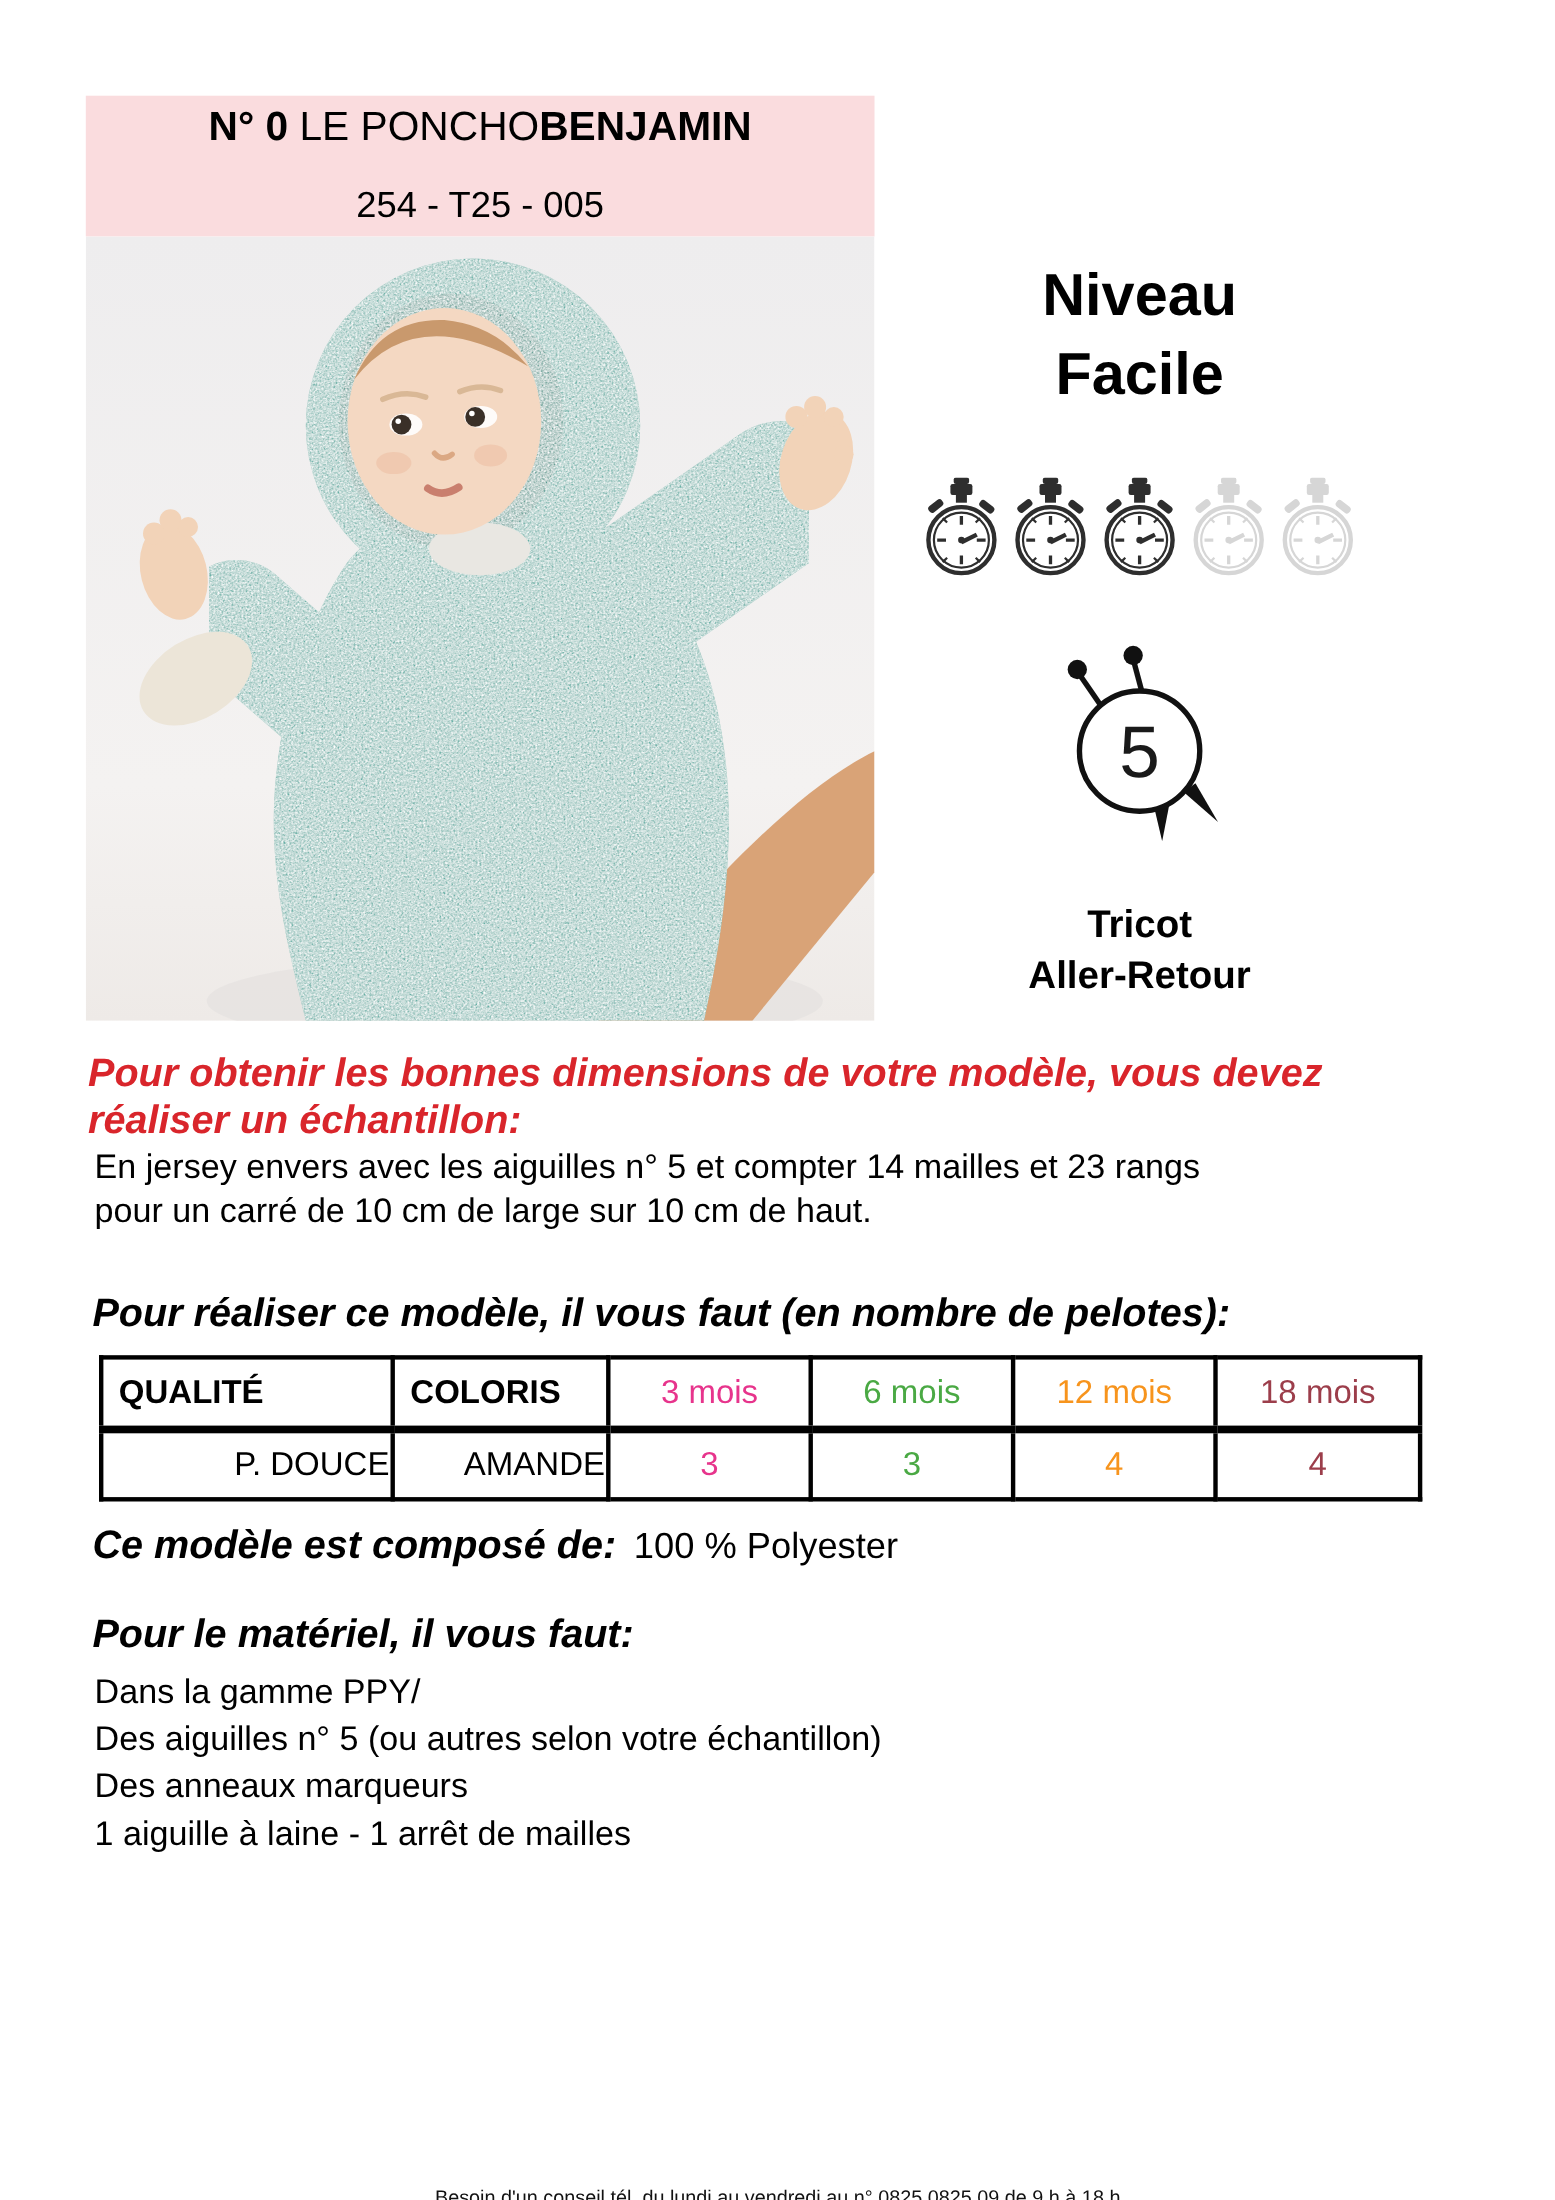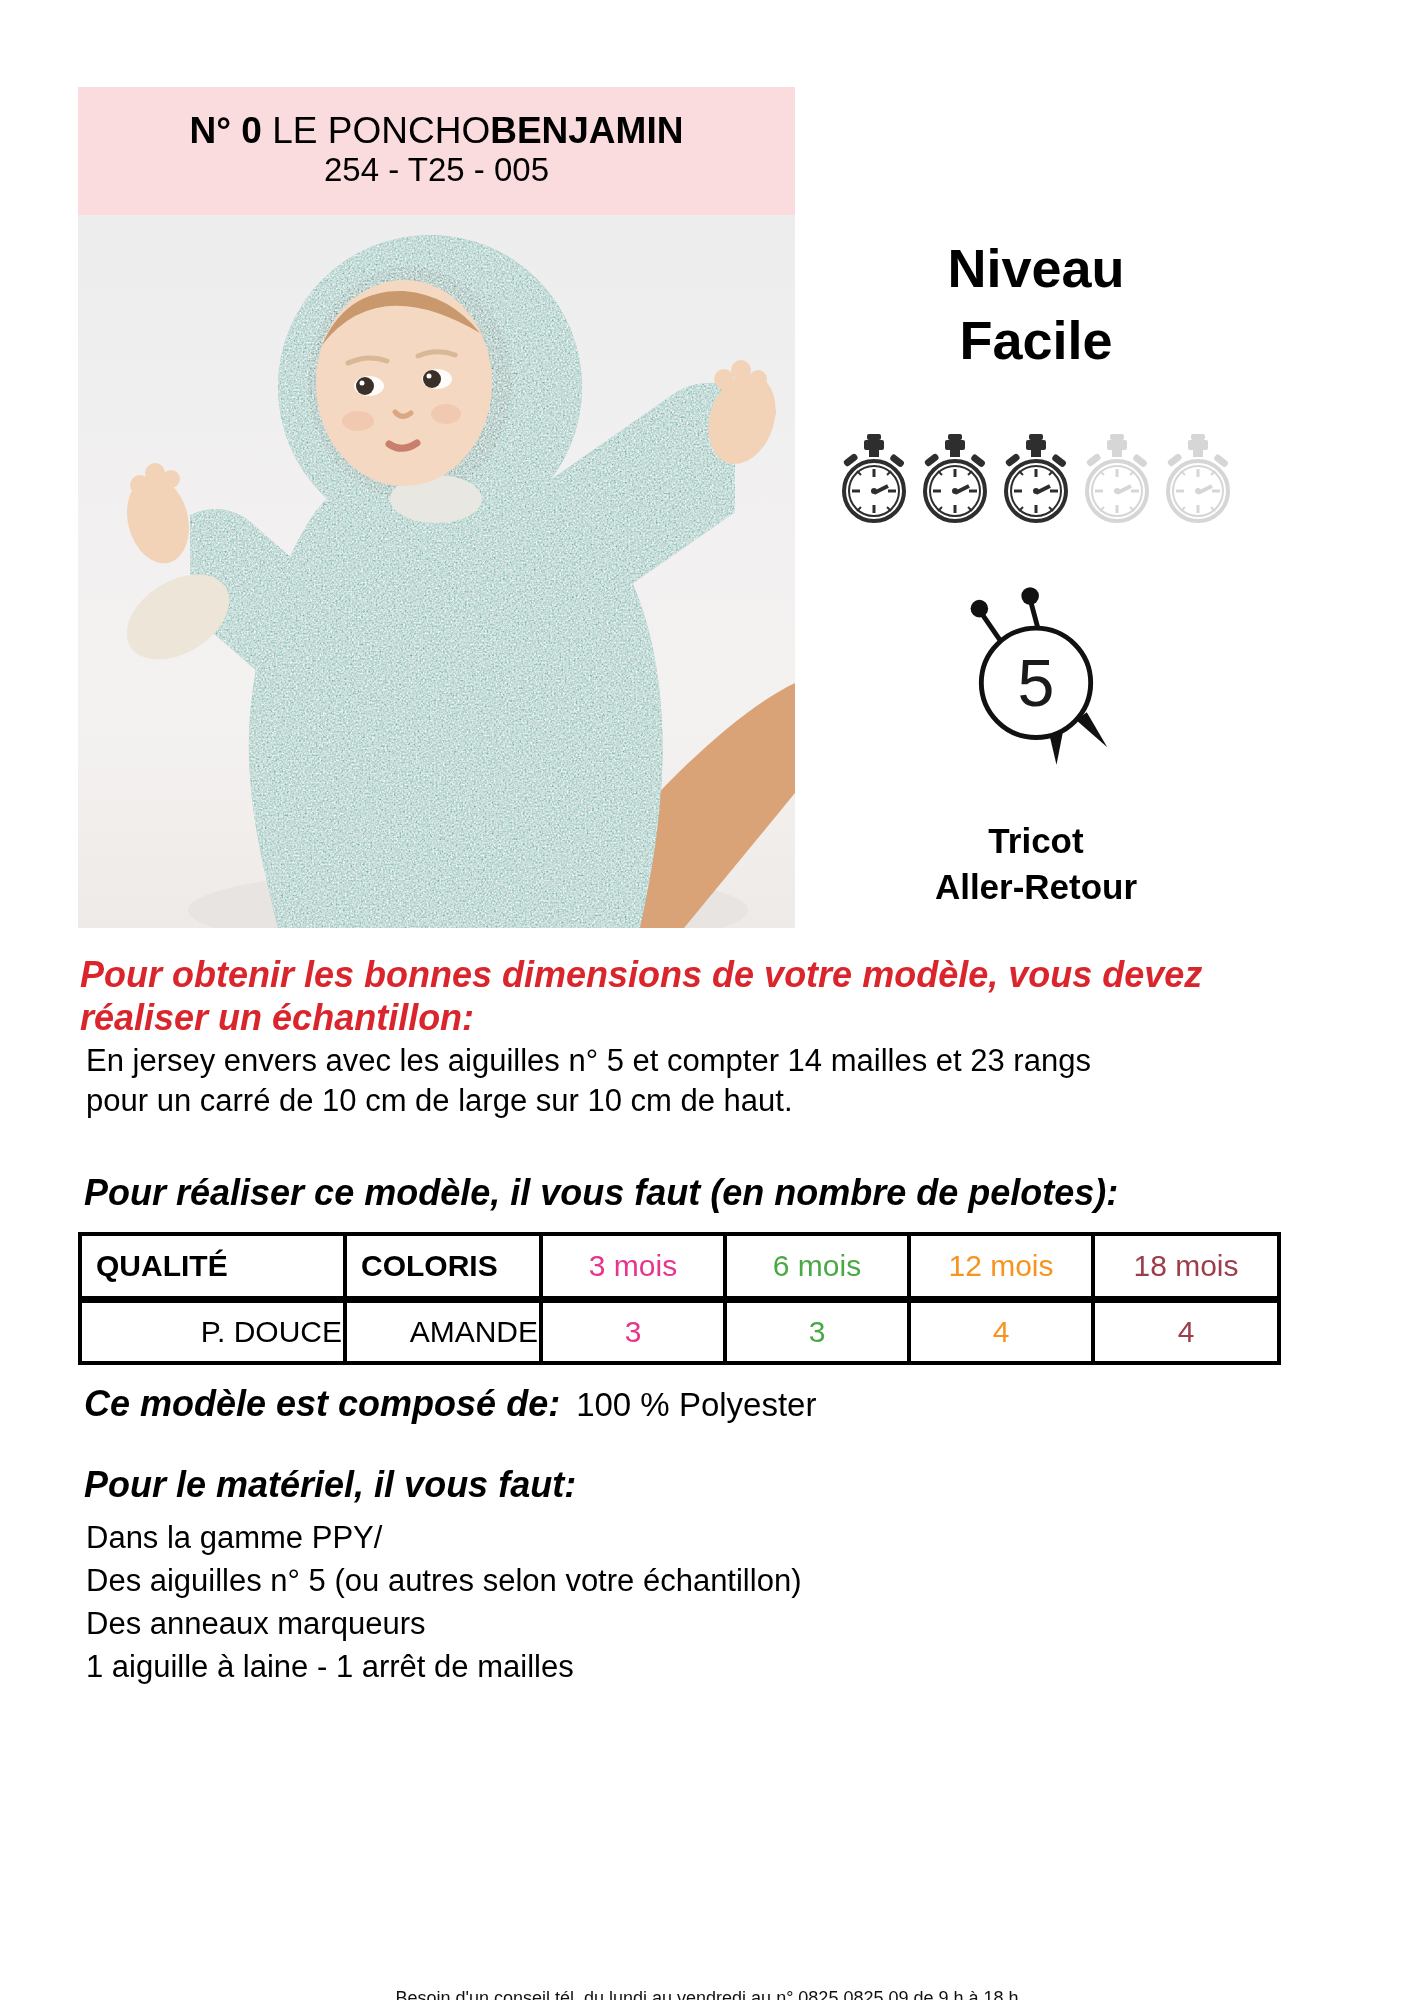--- a/index.html
+++ b/index.html
@@ -29,21 +29,21 @@
   .watch.off { color:#d6d6d6; }
   .needle-wrap { left:790px; top:583px; width:492px; display:flex; justify-content:center; }
   .technique { left:790px; top:818px; width:492px; text-align:center; font-weight:700; font-size:35px; line-height:1.3; }
 
   
   .red-heading { left:80px; top:953px; width:1310px; font-weight:700; font-style:italic; font-size:36px; line-height:43px; }
   .swatch-body { left:86px; top:1041px; width:1310px; font-size:31px; line-height:40px; }
 
   
   .req-heading { left:84px; top:1172px; font-weight:700; font-style:italic; font-size:36px; }
-  .pelote-table { left:78px; top:1232px; border-collapse:collapse; table-layout:fixed; width:1199px; }
+  .pelote-table { left:90px; top:1232px; border-collapse:collapse; table-layout:fixed; width:1199px; }
   .pelote-table th, .pelote-table td { border:4px solid #000; font-size:30px; background:#fff; }
   .pelote-table thead th { height:58px; border-bottom:7px solid #000; font-weight:400; text-align:center; }
   .pelote-table thead th.lbl { font-weight:700; text-align:left; padding-left:14px; }
   .pelote-table tbody td { height:56px; text-align:center; }
   .pelote-table tbody td.lbl { text-align:right; padding-left:14px; }
 
   
   .composition { left:84px; top:1383px; display:flex; align-items:baseline; }
   .composition .lbl { font-weight:700; font-style:italic; font-size:36px; }
   .composition .val { font-size:33px; margin-left:16px; }
@@ -80,21 +80,21 @@
         <line x1="16" y1="77" x2="20" y2="73"></line>
       </g>
       <circle cx="33" cy="57" r="3" fill="currentColor"></circle>
       <path d="M33 59 L47 52" stroke="currentColor" stroke-width="4"></path>
     </symbol>
   </defs>
 </svg>
 
 <div class="page">
 
-  <div class="abs pink-header" style="background-color: rgb(250, 220, 222); justify-content: center;">
+  <div class="abs pink-header" style="background-color: rgb(250, 220, 222);">
     <div class="doc-title"><span class="b">N° 0 </span><span>LE PONCHO</span><span class="b">BENJAMIN</span></div>
     <div class="doc-code">254 - T25 - 005</div>
   </div>
 
   <div class="abs photo-frame">
     <svg width="717" height="713" viewBox="0 0 717 713">
       <defs>
         <linearGradient id="bgg" x1="0" y1="0" x2="0" y2="1">
           <stop offset="0" stop-color="#eeedee"></stop>
           <stop offset="0.7" stop-color="#f4f2f1"></stop>

